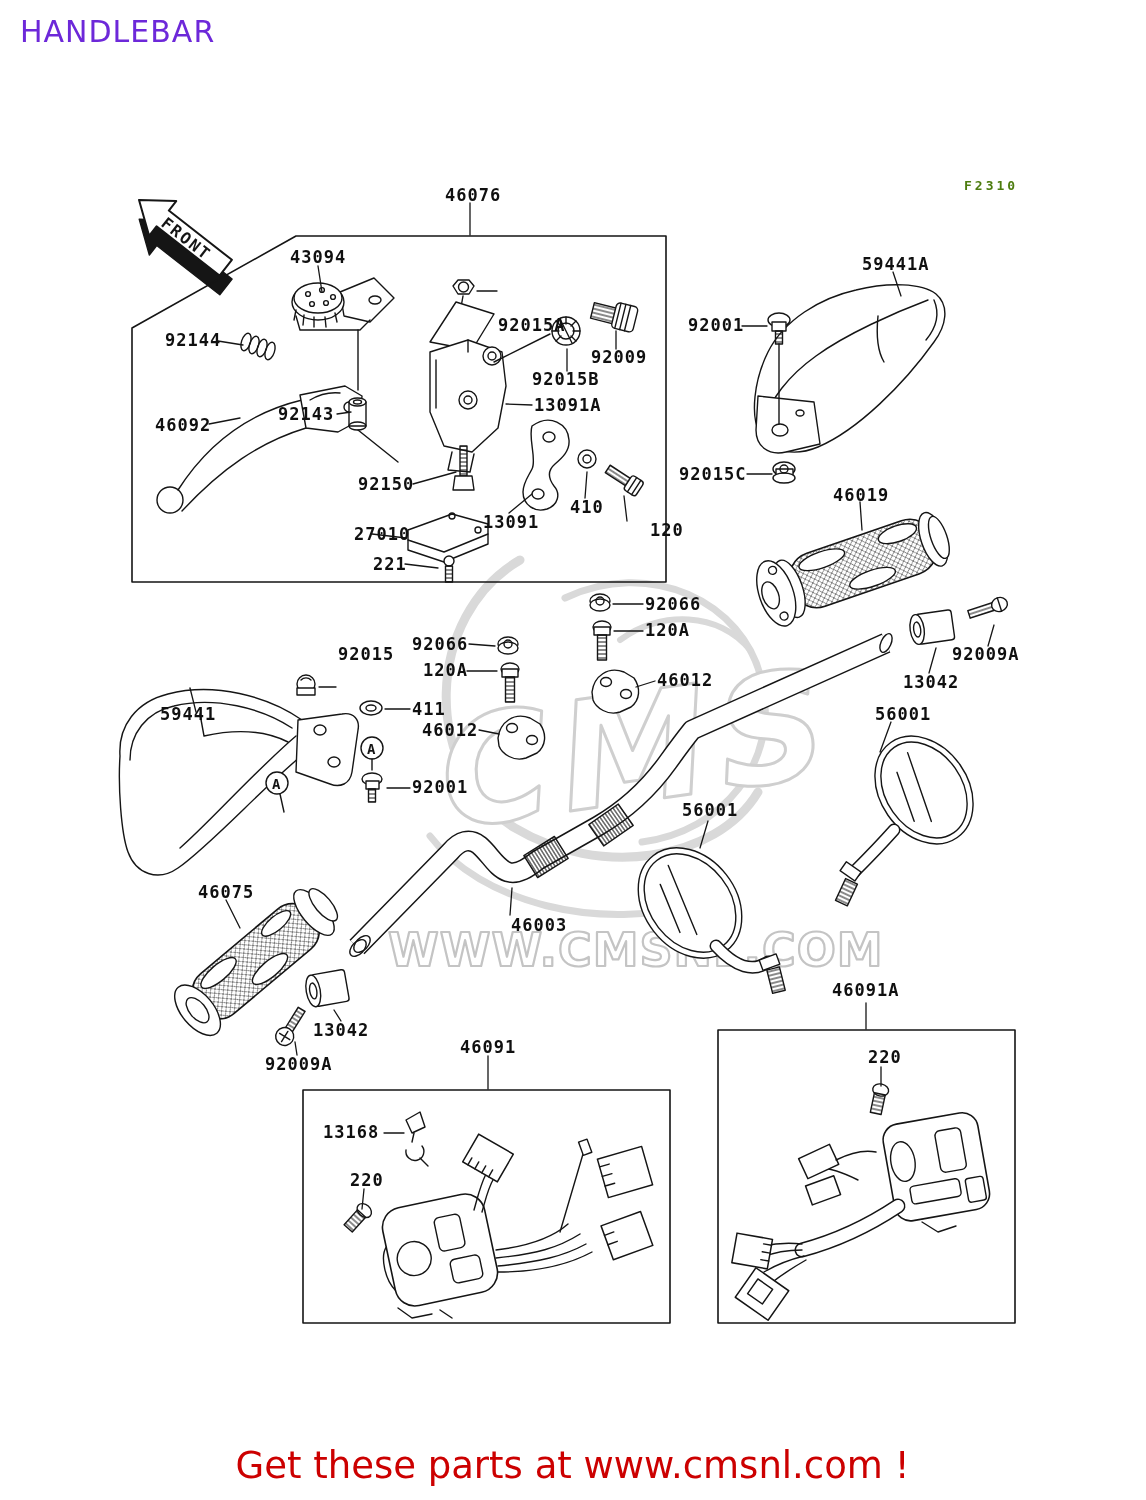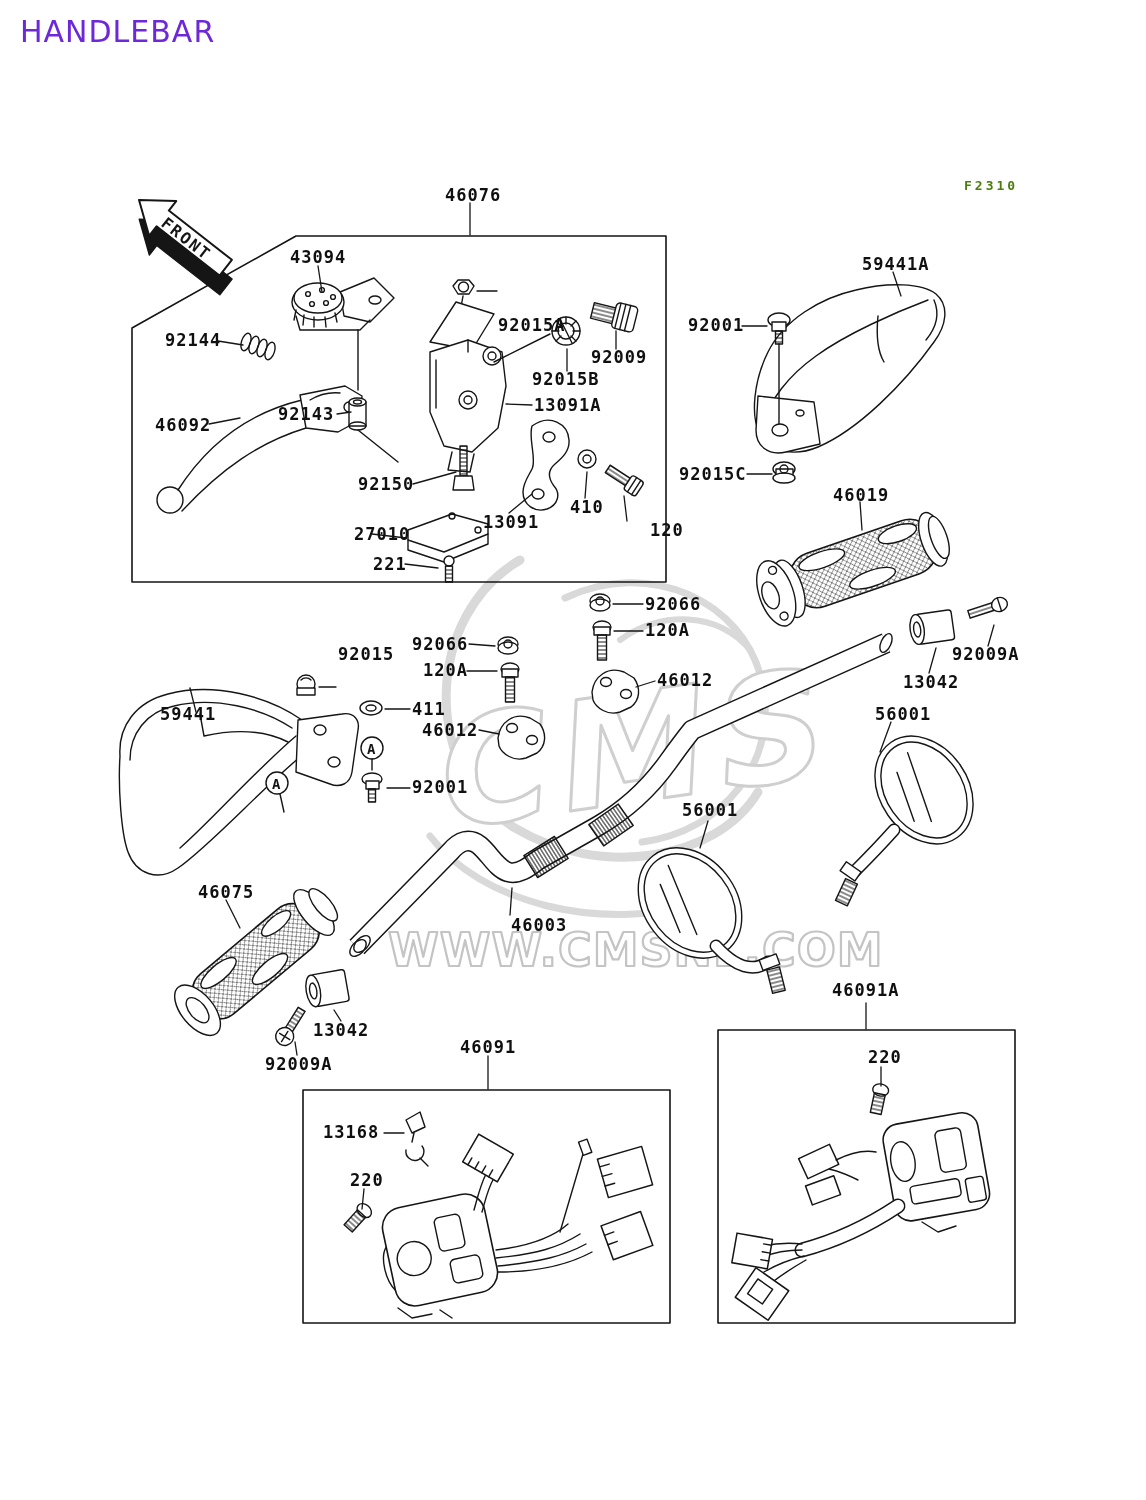--- a/index.html
+++ b/index.html
@@ -495,14 +495,15 @@
       <span class="plabel" style="left: 265px; top: 1056px;">92009A</span>
       <span class="plabel" style="left: 460px; top: 1039px;">46091</span>
       <span class="plabel" style="left: 832px; top: 982px;">46091A</span>
       <span class="plabel" style="left: 323px; top: 1124px;">13168</span>
       <span class="plabel" style="left: 350px; top: 1172px;">220</span>
       <span class="plabel" style="left: 868px; top: 1049px;">220</span>
     </div>
 
 <div id="page-title">HANDLEBAR</div>
 <div id="figure-code">F2310</div>
+<div id="footer-line">Get these parts at www.cmsnl.com !</div>
 
 </div>
 
 </body></html>

